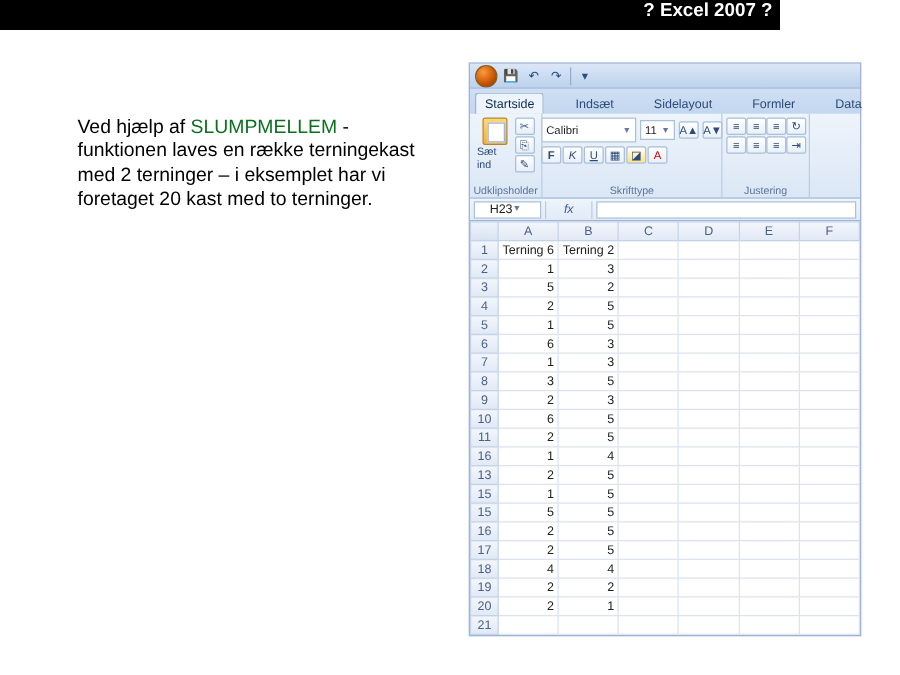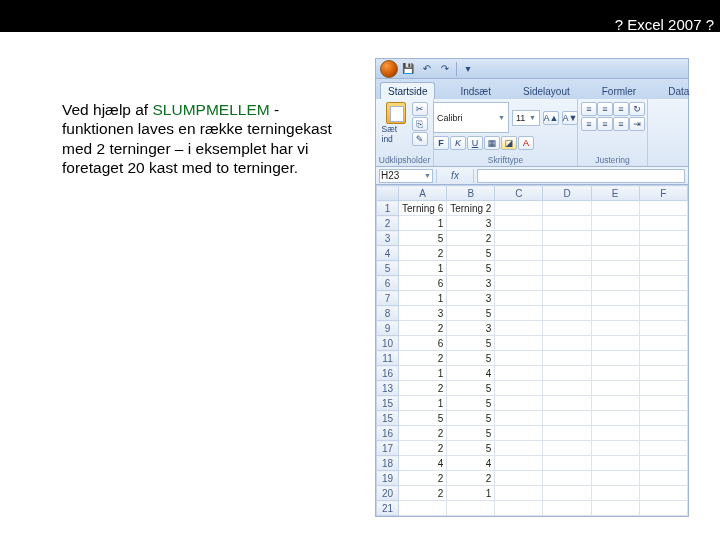--- a/index.html
+++ b/index.html
@@ -5,28 +5,28 @@
   * { box-sizing: border-box; margin: 0; padding: 0; }
   body {
     width: 720px;
     height: 540px;
     background: #fff;
     font-family: Verdana, Arial, sans-serif;
     position: relative;
     overflow: hidden;
   }
   .title-bar {
-    width: 720px;
+    width: 624px;
     height: 24px;
     background: #000;
     color: #fff;
-    font-weight: normal;
+    font-weight: bold;
     font-size: 15px;
     text-align: right;
-    padding: 16px 6px;
+    padding: 0 6px;
   }
   .slide-area {
     position: relative;
     width: 720px;
     height: 516px;
   }
   .body-text {
     position: absolute;
     left: 62px;
     top: 68px;
@@ -137,21 +137,21 @@
   .mini-btn {
     width:16px; height:14px;
     border:1px solid #a9bfda;
     background: linear-gradient(#fff,#e7eef8);
     border-radius:2px;
     display:flex;align-items:center;justify-content:center;
     font-size:9px;color:#2d4a78;
   }
   .font-row1 { display:flex; gap:3px; align-items:center; }
   .font-name {
-    width: 76px; height:31px;
+    width: 76px; height:20px;
     border:1px solid #a9bfda; background:#fff;
     font-size:9px; padding:1px 3px; color:#222;
     display:flex; align-items:center; justify-content:space-between;
   }
   .font-size {
     width: 28px; height:16px;
     border:1px solid #a9bfda; background:#fff;
     font-size:9px; padding:1px 3px; color:#222;
     display:flex; align-items:center; justify-content:space-between;
   }
@@ -173,21 +173,21 @@
     height: 18px;
     background: linear-gradient(#eef4fb,#e1ebf7);
     border-bottom: 1px solid #9fb4d6;
     display:flex; align-items:center;
     font-size:10px;
   }
   .name-box {
     width: 54px; height: 14px;
     margin: 0 3px;
     background:#fff; border:1px solid #a9bfda;
-    padding:0 1px; display:flex; align-items:center; justify-content:space-between;
+    padding:0 15px; display:flex; align-items:center; justify-content:flex-end;
     color:#222;
   }
   .fx-lbl {
     width:38px; text-align:center; font-style:italic; color:#3b5e94;
     border-left:1px solid #b9cde6; border-right:1px solid #b9cde6;
     height:14px; line-height:14px;
   }
   .formula-bar {
     flex:1; height:14px; background:#fff; border:1px solid #a9bfda; margin:0 3px;
   }

